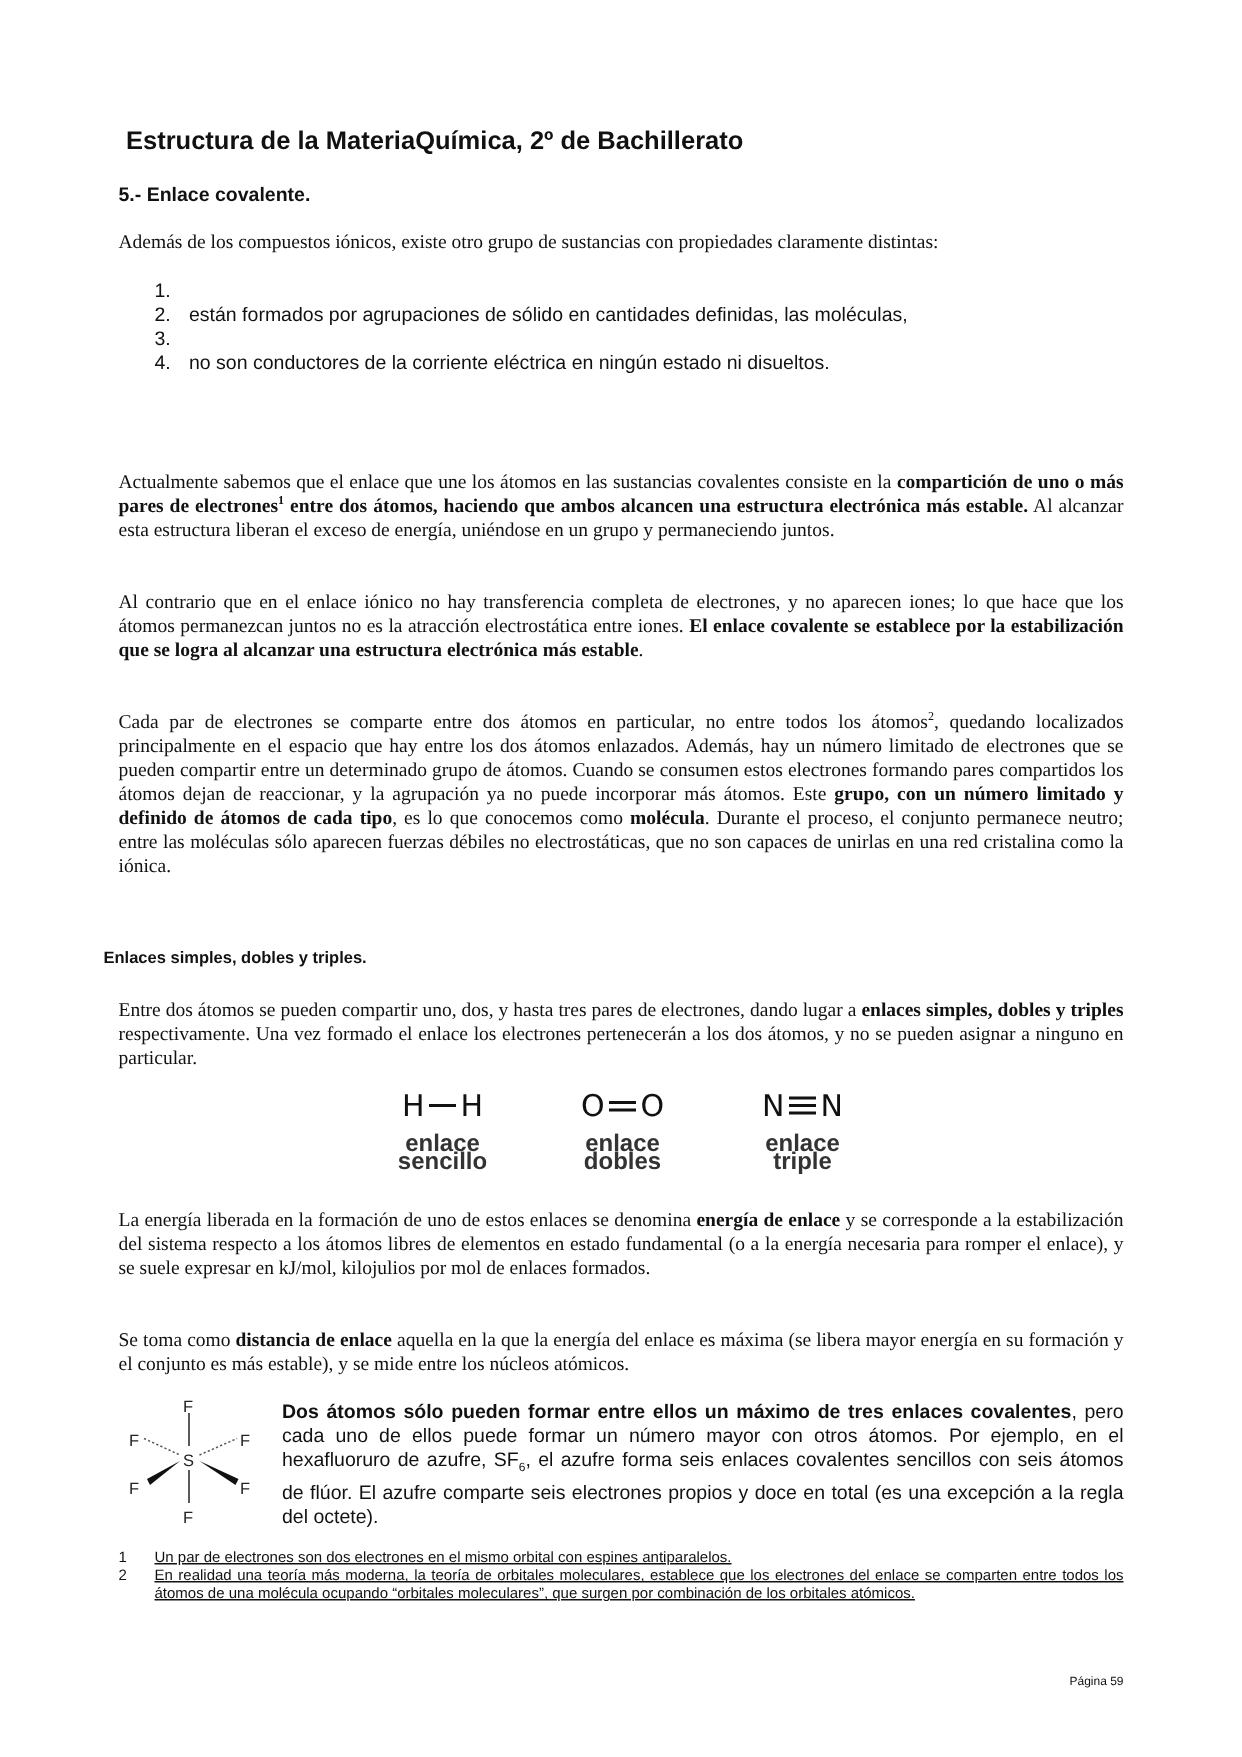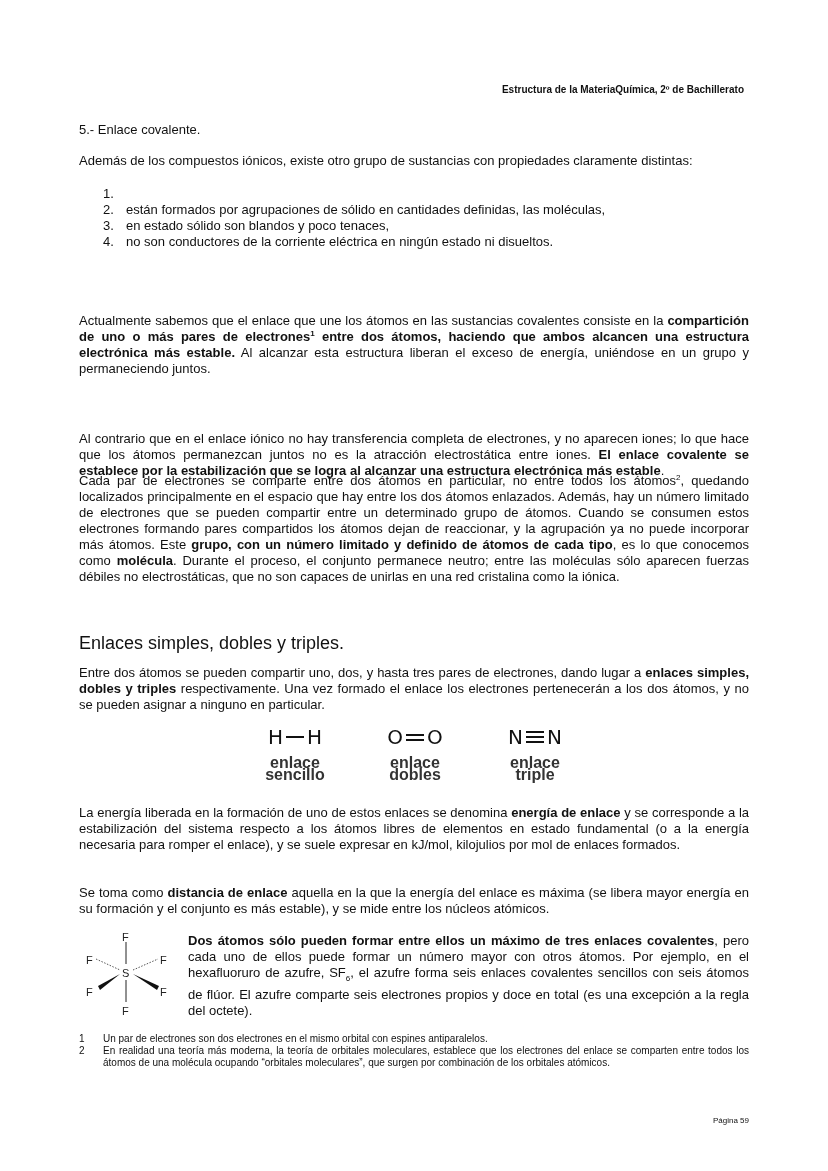--- a/index.html
+++ b/index.html
@@ -1,44 +1,44 @@
 <!DOCTYPE html>
 <html><head>
 <meta charset="utf-8">
 <style>
   html, body { margin: 0; padding: 0; background: #ffffff; }
   body {
     width: 828px; height: 1171px; position: relative; overflow: hidden;
     font-family: "Liberation Sans", sans-serif; color: #111;
   }
   .page { position: absolute; left: 0; top: 0; width: 828px; height: 1171px; }
-  .header { position: absolute; top: 84px; left: 84px; right: 84px; font-size: 10px; font-weight: bold; display: flex; justify-content: flex-end; }
-  .section-title { position: absolute; left: 79px; top: 122px; font-size: 13px; font-weight: normal; }
-  .p { position: absolute; left: 79px; width: 670px; font-size: 13px; line-height: 16px; text-align: justify; }
+  .header { position: absolute; top: 84px; left: 84px; right: 84px; font-size: 17px; font-weight: bold; display: flex; justify-content: flex-start; }
+  .section-title { position: absolute; left: 79px; top: 122px; font-size: 13px; font-weight: bold; }
+  .p { position: absolute; left: 79px; width: 670px; font-size: 13px; line-height: 16px; text-align: justify; font-family: Liberation Serif, serif; }
   .p b { font-weight: bold; }
   .list { position: absolute; left: 103px; top: 186px; font-size: 13px; line-height: 16px; margin: 0; padding: 0; list-style: none; }
   .list li { display: flex; }
   .list .num { width: 23px; }
   sup { font-size: 8px; line-height: 0; }
-  .subsection-title { position: absolute; left: 79px; top: 633px; font-size: 18px; font-weight: normal; }
+  .subsection-title { position: absolute; left: 69px; top: 633px; font-size: 11px; font-weight: bold; }
   .bonds { position: absolute; top: 725px; left: 250px; width: 330px; height: 60px; }
   .bond { position: absolute; text-align: center; }
   .bond .formula { font-size: 20px; line-height: 24px; display: flex; align-items: center; justify-content: center; gap: 3px; font-family: "DejaVu Sans", sans-serif; }
   .bond .label { font-size: 16px; line-height: 12px; font-weight: bold; margin-top: 8px; color: #333; }
   .line-s { width: 18px; height: 2px; background: #111; }
   .line-d { width: 18px; height: 7px; border-top: 2px solid #111; border-bottom: 2px solid #111; box-sizing: border-box; }
   .line-t { width: 18px; height: 12px; position: relative; }
   .line-t::before, .line-t::after, .line-t span { content: ""; position: absolute; left: 0; right: 0; height: 2px; background: #111; }
   .line-t::before { top: 0; } .line-t span { top: 5px; } .line-t::after { top: 10px; }
   .sf6 { position: absolute; left: 78px; top: 928px; width: 105px; height: 90px; }
   .sf6-text { position: absolute; left: 188px; top: 933px; width: 561px; font-size: 13px; line-height: 16px; text-align: justify; }
   .footnotes { position: absolute; left: 79px; top: 1033px; width: 670px; font-size: 10px; line-height: 12px; }
   .fn { display: flex; }
   .fn .n { width: 24px; flex: none; }
-  .fn .t { flex: 1; text-align: justify; }
+  .fn .t { flex: 1; text-align: justify; text-decoration: underline; }
   .page-num { position: absolute; right: 79px; top: 1080px; font-size: 8px; margin-top: 36px; }
 </style>
 </head>
 <body>
 
 <div class="page">
 
   <div class="header">
     <span>Estructura de la Materia</span>
     <span>Química, 2º de Bachillerato</span>
@@ -51,32 +51,31 @@
   <ul class="list">
     <li>
         <span class="num">1.</span>
       </li>
     <li>
         <span class="num">2.</span>
         <span>están formados por agrupaciones de sólido en cantidades definidas, las moléculas,</span>
       </li>
     <li>
         <span class="num">3.</span>
-        <span>en estado sólido son blandos y poco tenaces,</span>
       </li>
     <li>
         <span class="num">4.</span>
         <span>no son conductores de la corriente eléctrica en ningún estado ni disueltos.</span>
       </li>
   </ul>
 
 
   <div class="p" style="top:313px;"><span>Actualmente sabemos que el enlace que une los átomos en las sustancias covalentes consiste en la </span><b><span>compartición de uno o más pares de electrones</span><sup>1</sup><span> entre dos átomos, haciendo que ambos alcancen una estructura electrónica más estable.</span></b><span> Al alcanzar esta estructura liberan el exceso de energía, uniéndose en un grupo y permaneciendo juntos.</span></div>
 
-  <div class="p" style="top:393px;margin-top:38px;"><span>Al contrario que en el enlace iónico no hay transferencia completa de electrones, y no aparecen iones; lo que hace que los átomos permanezcan juntos no es la atracción electrostática entre iones. </span><b>El enlace covalente se establece por la estabilización que se logra al alcanzar una estructura electrónica más estable</b><span>.</span></div>
+  <div class="p" style="top:393px;"><span>Al contrario que en el enlace iónico no hay transferencia completa de electrones, y no aparecen iones; lo que hace que los átomos permanezcan juntos no es la atracción electrostática entre iones. </span><b>El enlace covalente se establece por la estabilización que se logra al alcanzar una estructura electrónica más estable</b><span>.</span></div>
 
   <div class="p" style="top:473px;"><span>Cada par de electrones se comparte entre dos átomos en particular, no entre todos los átomos</span><sup>2</sup><span>, quedando localizados principalmente en el espacio que hay entre los dos átomos enlazados. Además, hay un número limitado de electrones que se pueden compartir entre un determinado grupo de átomos. Cuando se consumen estos electrones formando pares compartidos los átomos dejan de reaccionar, y la agrupación ya no puede incorporar más átomos. Este </span><b>grupo, con un número limitado y definido de átomos de cada tipo</b><span>, es lo que conocemos como </span><b>molécula</b><span>. Durante el proceso, el conjunto permanece neutro; entre las moléculas sólo aparecen fuerzas débiles no electrostáticas, que no son capaces de unirlas en una red cristalina como la iónica.</span></div>
 
   <div class="subsection-title">Enlaces simples, dobles y triples.</div>
 
   <div class="p" style="top:665px;"><span>Entre dos átomos se pueden compartir uno, dos, y hasta tres pares de electrones, dando lugar a </span><b>enlaces simples, dobles y triples</b><span> respectivamente. Una vez formado el enlace los electrones pertenecerán a los dos átomos, y no se pueden asignar a ninguno en particular.</span></div>
 
   <div class="bonds">
     <div class="bond" style="left:10px; width:70px;">
       <div class="formula">

